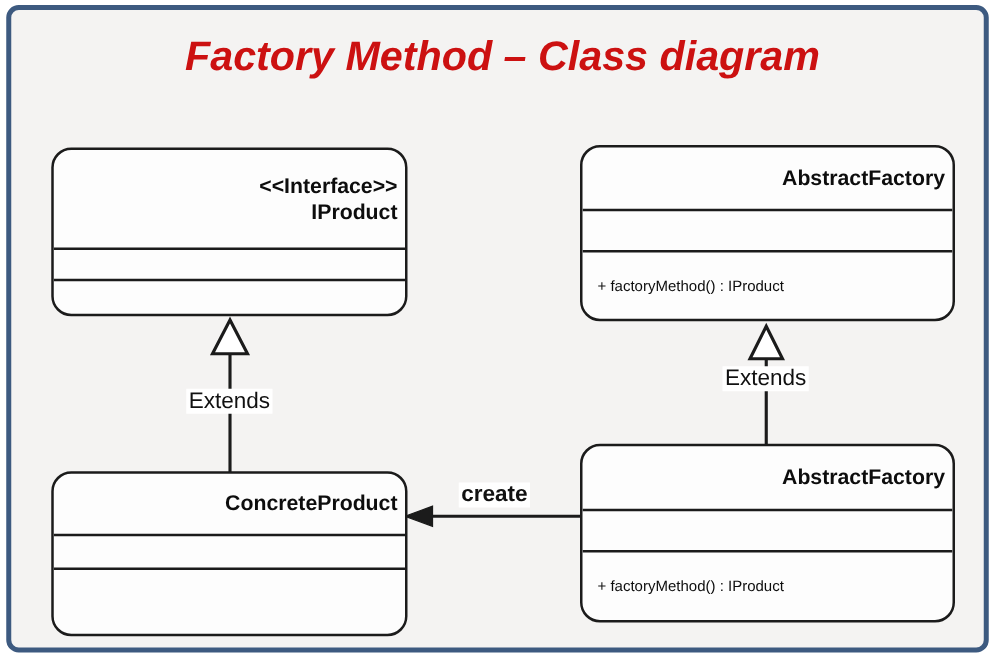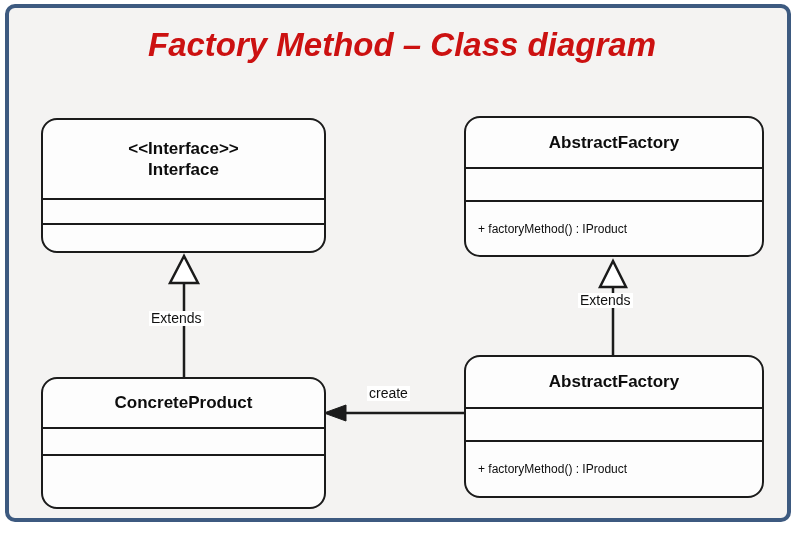--- a/index.html
+++ b/index.html
@@ -52,21 +52,21 @@
     position: absolute;
     box-sizing: border-box;
     background: #fdfdfd;
     border: 2.5px solid #1b1b1b;
     border-radius: 16px;
     overflow: hidden;
   }
   .uml-name {
     display: flex;
     flex-direction: column;
-    align-items: center;
+    align-items: flex-end;
     justify-content: center;
     text-align: center;
     font-weight: bold;
     font-size: 17px;
     color: #0d0d0d;
     line-height: 1.25;
     box-sizing: border-box;
     padding: 0 6px;
   }
   .uml-name .stereo { font-size: 17px; font-weight: bold; }
@@ -81,21 +81,21 @@
     padding-left: 12px;
     font-size: 12px;
     color: #0d0d0d;
     white-space: nowrap;
   }
   .uml-compartment.empty { color: transparent; }
 
   .edge-label {
     position: absolute;
     background: #ffffff;
-    font-size: 14px;
+    font-size: 18px;
     color: #111111;
     padding: 0 2px;
     white-space: nowrap;
     line-height: 1.1;
     text-align: center;
   }
 </style>
 </head>
 <body>
 
@@ -118,21 +118,21 @@
 
       <g>
         <line x1="455" y1="405" x2="330" y2="405" stroke="#1b1b1b" stroke-width="2.5"></line>
         <polygon points="315,405 337,397 337,413" fill="#1b1b1b" stroke="#1b1b1b" stroke-width="1"></polygon>
       </g>
     </svg>
 
     <div class="uml-box" style="left:32px; top:110px; width:285px; height:135px;">
       <div class="uml-name" style="height:78px;">
         <span class="stereo">&lt;&lt;Interface&gt;&gt;</span>
-        <span>Interface</span>
+        <span>IProduct</span>
       </div>
       <div class="divider"></div>
       <div class="uml-compartment empty" style="height:23px;"></div>
       <div class="divider"></div>
       <div class="uml-compartment empty" style="height:29px;"></div>
     </div>
 
     <div class="uml-box" style="left:455px; top:108px; width:300px; height:141px;">
       <div class="uml-name" style="height:49px;">
         <span>AbstractFactory</span>
@@ -158,16 +158,16 @@
         <span>AbstractFactory</span>
       </div>
       <div class="divider"></div>
       <div class="uml-compartment empty" style="height:31px;"></div>
       <div class="divider"></div>
       <div class="uml-compartment" style="height:54px;">+ factoryMethod() : IProduct</div>
     </div>
 
     <div class="edge-label" style="left:140px; top:303px;">Extends</div>
     <div class="edge-label" style="left:569px; top:285px;">Extends</div>
-    <div class="edge-label" style="left:358px; top:378px;">create</div>
+    <div class="edge-label" style="left:358px; top:378px;font-weight:bold;">create</div>
 
   </div>
 </div>
 
 </body></html>

